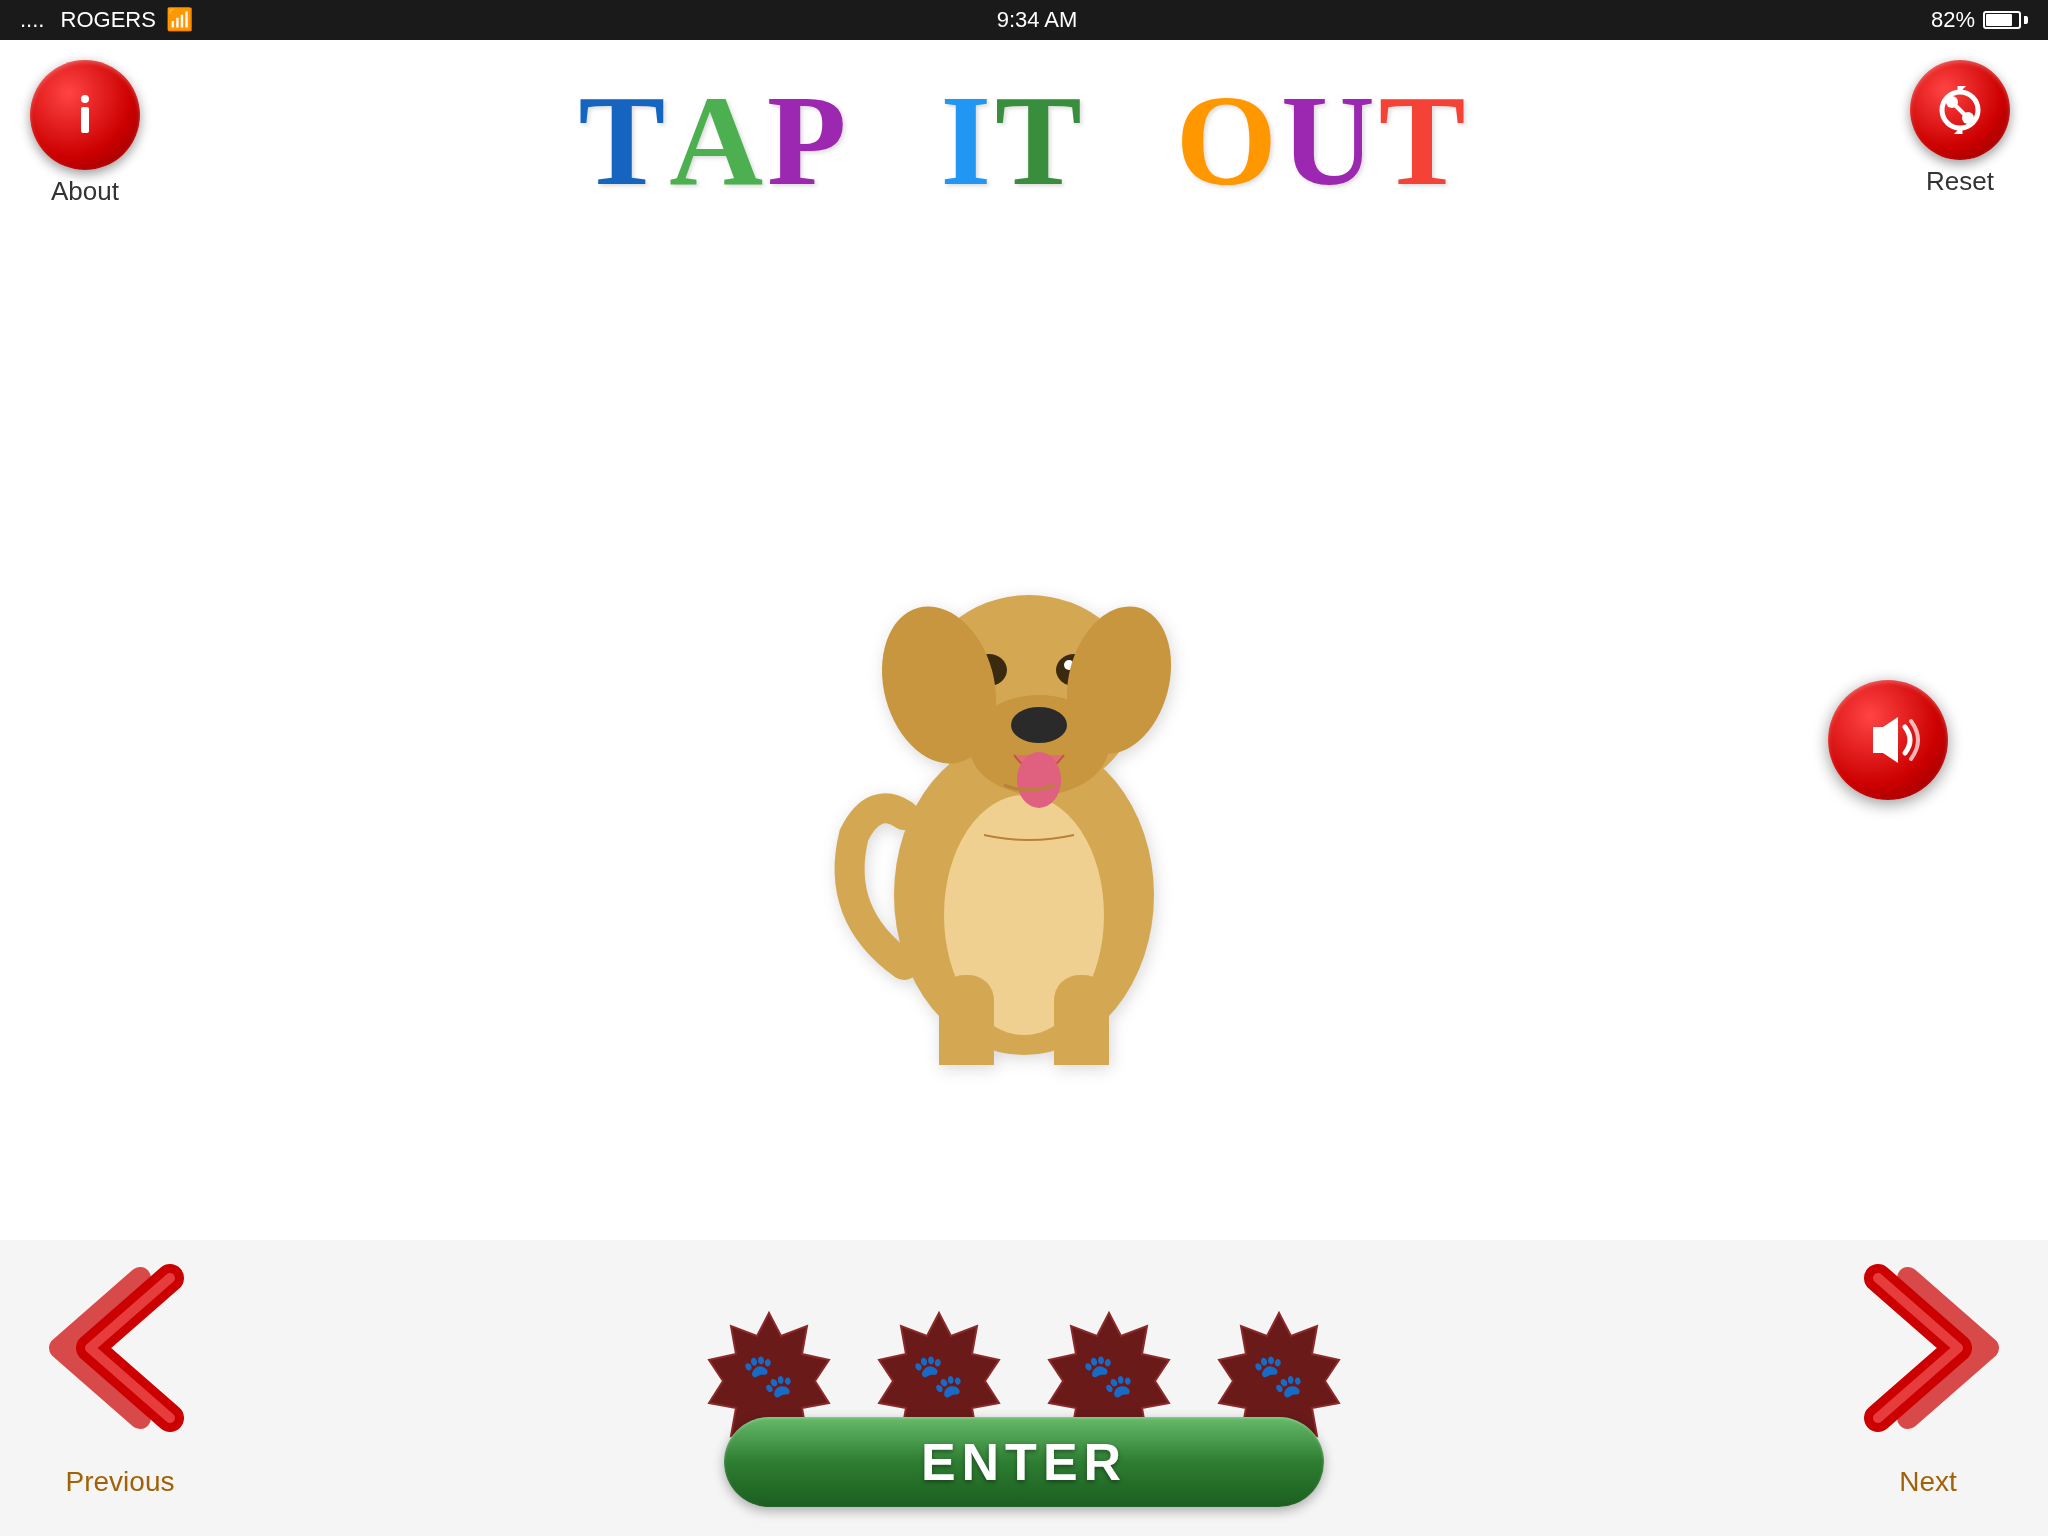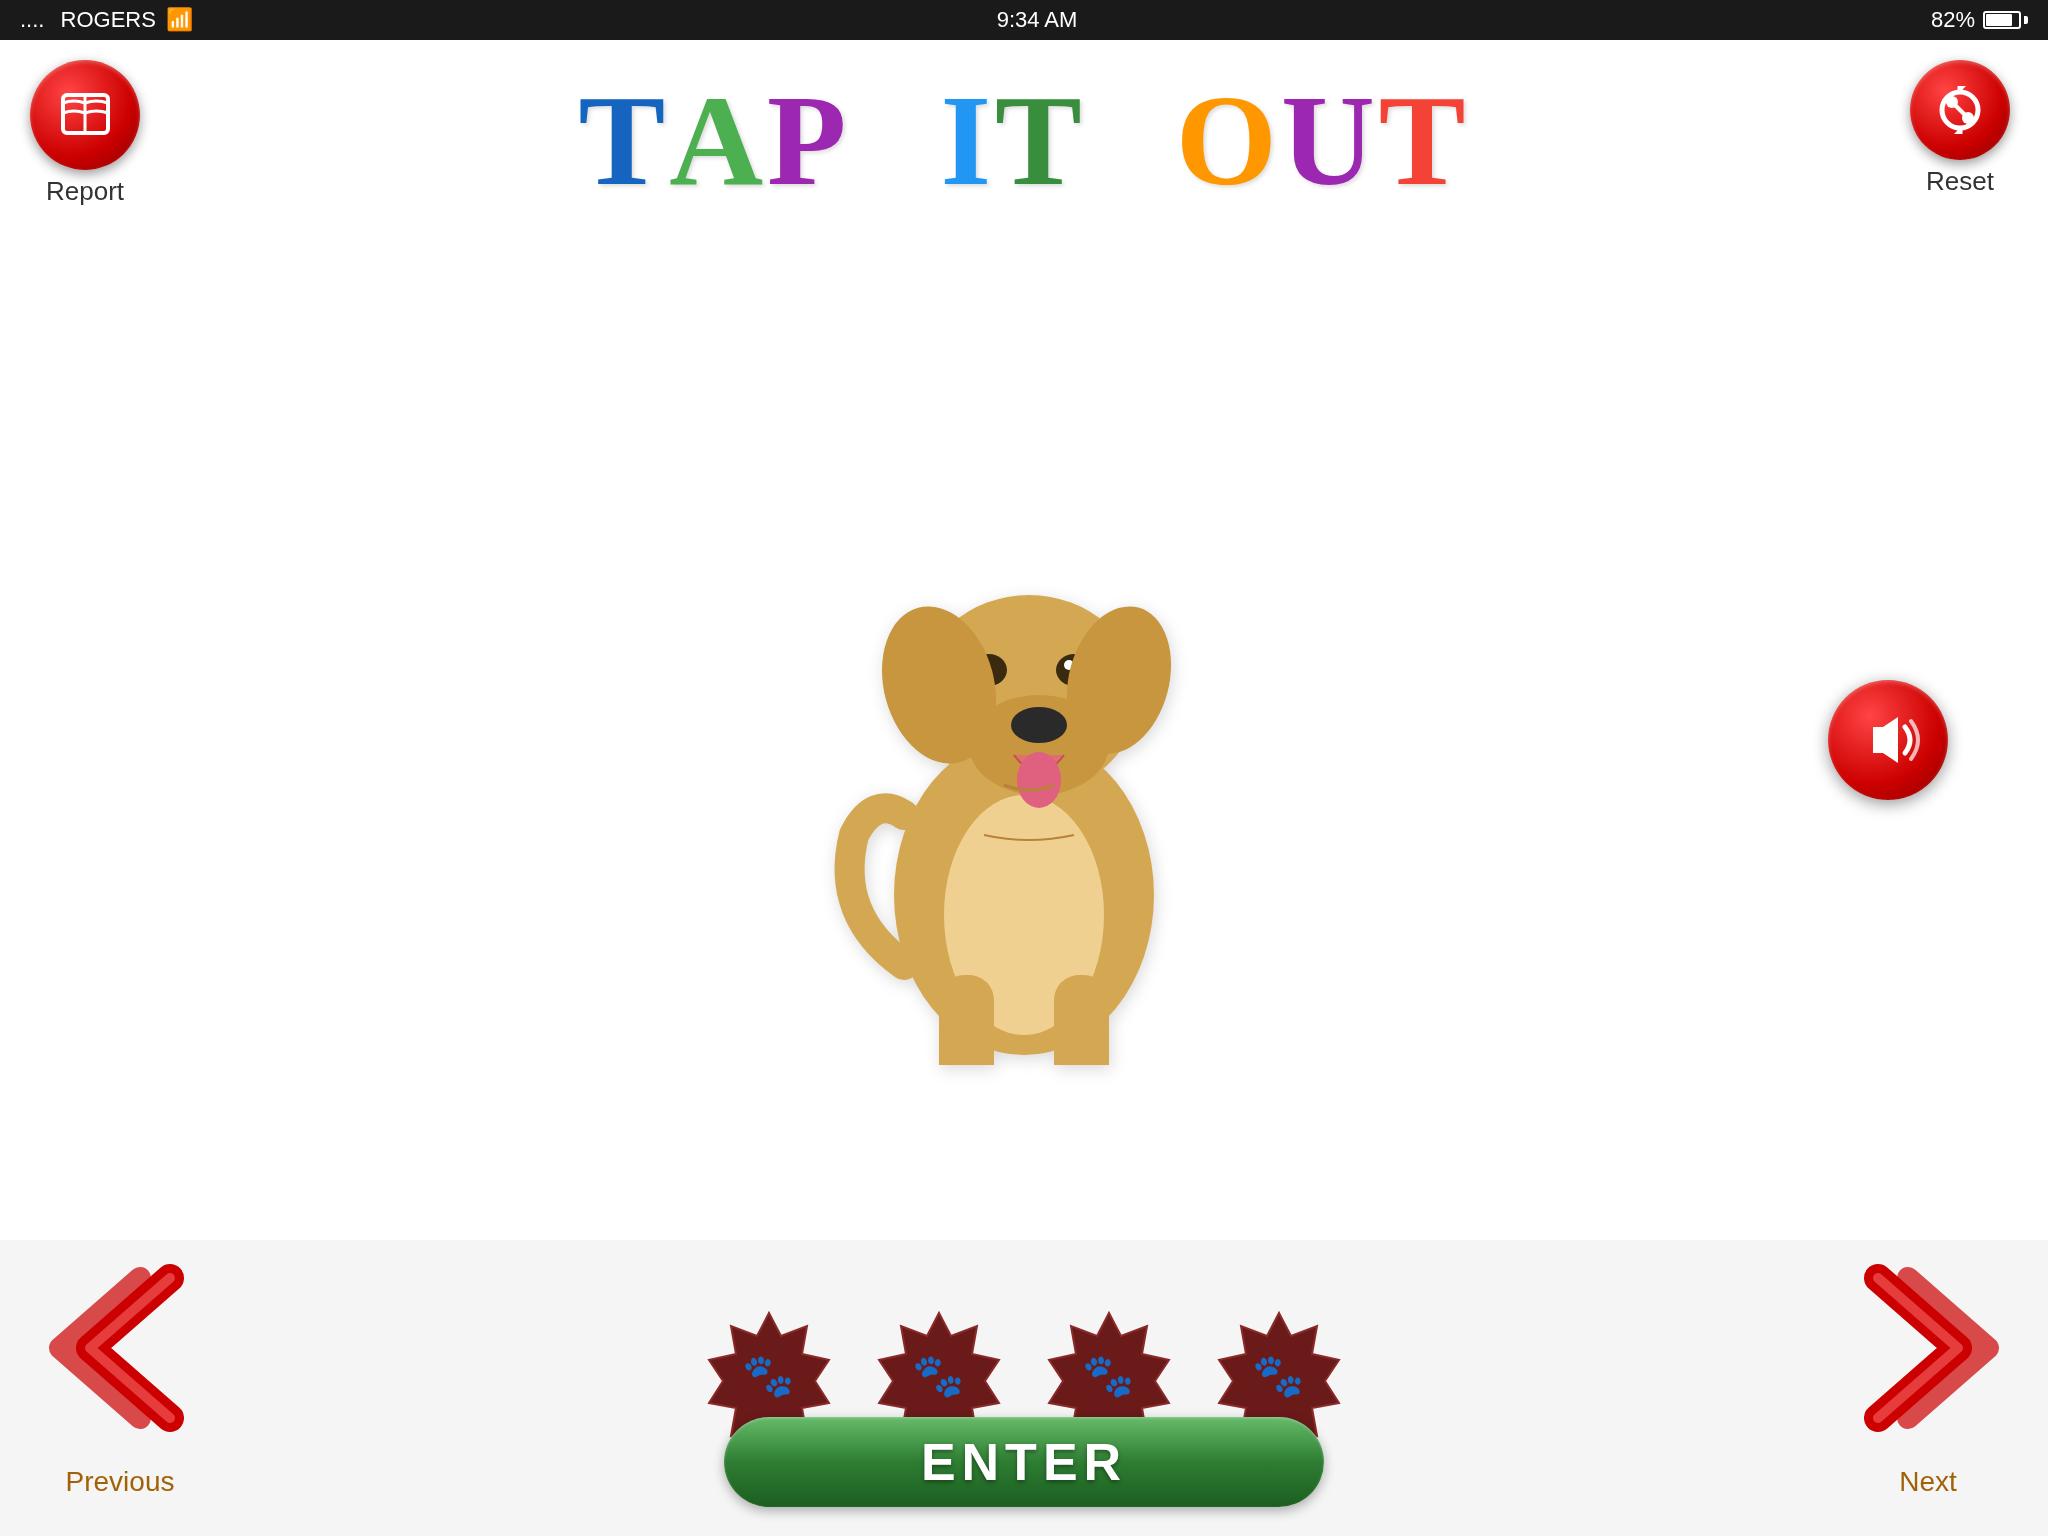--- a/index.html
+++ b/index.html
@@ -283,34 +283,30 @@
       <div class="battery-tip"></div>
     </div>
   </div>
 </div>
 
 <div id="app-area">
 
   <div id="header">
 
     <div id="toolbar-left">
-
       <div class="toolbar-btn">
         <div class="red-circle-btn">
-          <svg width="65" height="65" viewBox="0 0 65 65">
-            <rect x="10" y="12" width="45" height="38" rx="4" fill="none" stroke="white" stroke-width="4"></rect>
-            <path d="M32 12 L32 50" stroke="white" stroke-width="3"></path>
-            <path d="M10 20 Q21 16 32 20" stroke="white" stroke-width="3" fill="none"></path>
-            <path d="M32 20 Q43 16 55 20" stroke="white" stroke-width="3" fill="none"></path>
-            <path d="M10 30 Q21 26 32 30" stroke="white" stroke-width="3" fill="none"></path>
-            <path d="M32 30 Q43 26 55 30" stroke="white" stroke-width="3" fill="none"></path>
+          <svg width="60" height="60" viewBox="0 0 60 60">
+            <rect x="26" y="10" width="8" height="8" rx="4" fill="white"></rect>
+            <rect x="26" y="22" width="8" height="26" rx="2" fill="white"></rect>
           </svg>
         </div>
-        <span class="btn-label">Report</span>
-      </div>
+        <span class="btn-label">About</span>
+      </div>
+
     </div>
 
     <div id="app-title">
       <span style="color:#1565C0; font-size:130px; font-weight:900; font-family:Georgia,serif;">T</span>
       <span style="color:#4CAF50; font-size:130px; font-weight:900; font-family:Georgia,serif;">A</span>
       <span style="color:#9C27B0; font-size:130px; font-weight:900; font-family:Georgia,serif;">P</span>
       <span style="width:90px; display:inline-block;"></span>
       <span style="color:#2196F3; font-size:130px; font-weight:900; font-family:Georgia,serif;">I</span>
       <span style="color:#388E3C; font-size:130px; font-weight:900; font-family:Georgia,serif;">T</span>
       <span style="width:90px; display:inline-block;"></span>

